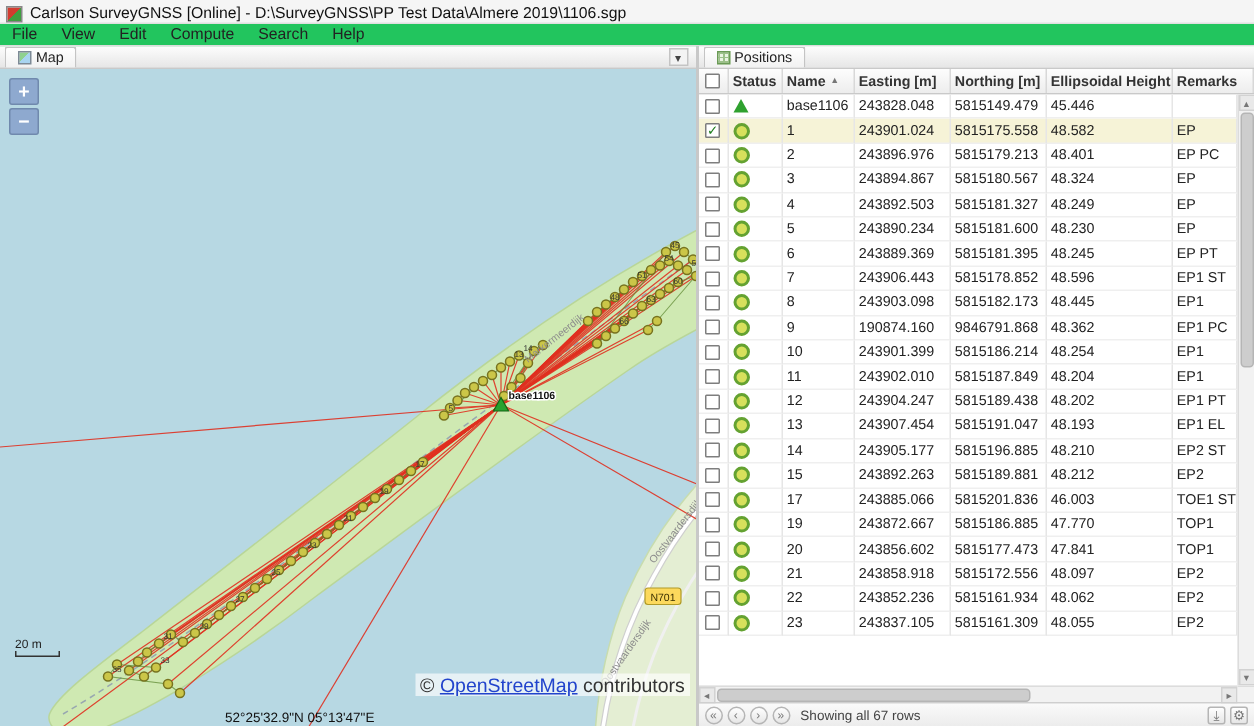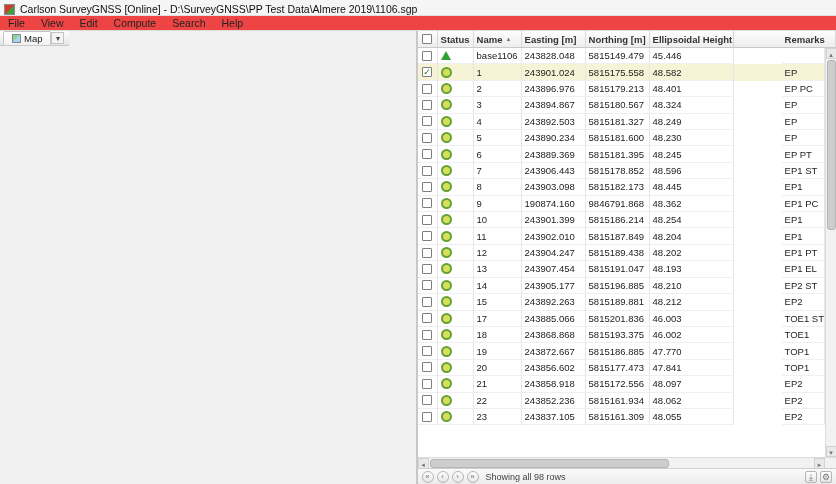--- a/index.html
+++ b/index.html
@@ -4,26 +4,26 @@
 <style>
   * { box-sizing: border-box; margin: 0; padding: 0; }
   html,body { width:836px; height:484px; overflow:hidden; background:#f0f0f0;
     font-family:"Liberation Sans", sans-serif; }
   
   .titlebar{height:16px;background:#f5f5f5;border-bottom:1px solid #e0e0e0;
     display:flex;align-items:flex-end;padding:0 4px;font-size:10.5px;color:#111;}
   .app-icon{width:11px;height:11px;margin-right:5px;border:1px solid #888;
     background:linear-gradient(135deg,#d23b2e 0 50%,#3f9e3f 50%);}
   
-  .menubar{height:15px;background:#ef4444;border-bottom:1px solid #dcdcdc;
+  .menubar{height:15px;background:#22c55e;border-bottom:1px solid #dcdcdc;
     display:flex;align-items:center;font-size:10.5px;color:#222;}
   .menu-item{padding:1px 8px;cursor:default;}
   
   .main{display:flex;height:453px;}
-  .left-panel{width:479px;border-right:2px solid #c8c8c8;display:flex;flex-direction:row;}
+  .left-panel{width:479px;border-right:2px solid #c8c8c8;display:flex;flex-direction:column;}
   .right-panel{flex:1;display:flex;flex-direction:column;background:#fff;}
   
   .tabbar{height:15px;background:linear-gradient(#fdfdfd,#e6e6e6);
     border-bottom:1px solid #c9c9c9;display:flex;align-items:flex-end;padding-left:3px;}
   .tab{height:14px;display:flex;align-items:center;gap:3px;padding:0 8px;
     background:linear-gradient(#ffffff,#f1f1f1);border:1px solid #c4c4c4;border-bottom:none;
     border-radius:2px 2px 0 0;font-size:9.5px;color:#222;}
   .tab-icon-map{width:9px;height:9px;border:1px solid #7d8a96;
     background:linear-gradient(135deg,#8fd18f 0 45%,#a8d4f0 45%);}
   .tab-icon-grid{width:9px;height:9px;border:1px solid #6a9a55;background-color:#eaf4e2;
@@ -63,21 +63,21 @@
   .trow{height:16.42px;display:flex;background:#fff;}
   .trow.sel{background:#f6f3d7;}
   .td{font-size:9.5px;color:#222;border-right:1px solid #e6e6e6;border-bottom:1px solid #efefef;
     display:flex;align-items:center;padding-left:3px;white-space:nowrap;overflow:hidden;}
   .c-cb{width:20px;justify-content:center;padding-left:0;}
   .c-status{width:36px;}
   .c-name{width:48px;}
   .c-e{width:64px;}
   .c-n{width:64px;}
   .c-h{width:84px;}
-  .c-r{flex:1;margin-left:48px;}
+  .c-r{flex:1;}
   .cb{width:10px;height:10px;border:1px solid #7e7e7e;background:#fff;display:inline-block;
     font-size:9px;line-height:9px;text-align:center;color:#1e7e1e;border-radius:1px;}
   .dot{width:11px;height:11px;border-radius:50%;background:#d7e05c;border:2px solid #64a231;display:inline-block;}
   .tri{width:0;height:0;border-left:5px solid transparent;border-right:5px solid transparent;
     border-bottom:9px solid #2fa12f;display:inline-block;}
   
   .vscroll{width:11px;background:#f2f2f2;border-left:1px solid #dcdcdc;display:flex;
     flex-direction:column;align-items:center;}
   .varrow,.harrow{font-size:7px;color:#777;width:11px;height:11px;line-height:11px;
     text-align:center;background:#e9e9e9;border:1px solid #d2d2d2;}
@@ -350,20 +350,26 @@
       <div class="attrib">
         <span>©</span>
         <span class="osm-link">OpenStreetMap</span>
         <span>contributors</span>
       </div>
       <div class="mapcoords">52°25'32.9"N 05°13'47"E</div>
     </div>
   </div>
 
   <div class="right-panel">
+    <div class="tabbar">
+      <div class="tab">
+        <span class="tab-icon-grid"></span>
+        <span>Positions</span>
+      </div>
+    </div>
 
     <div class="thead">
       <div class="th c-cb">
         <span class="cb"></span>
       </div>
       <div class="th c-status">
         <span>Status</span>
       </div>
       <div class="th c-name">
         <span>Name</span>
@@ -598,33 +604,20 @@
               <span class="cb"></span>
             </div>
             <div class="td c-status">
               <span class="dot"></span>
             </div>
             <div class="td c-name">17</div>
             <div class="td c-e">243885.066</div>
             <div class="td c-n">5815201.836</div>
             <div class="td c-h">46.003</div>
             <div class="td c-r">TOE1 ST</div>
-          </div>
-          <div class="trow">
-            <div class="td c-cb">
-              <span class="cb"></span>
-            </div>
-            <div class="td c-status">
-              <span class="dot"></span>
-            </div>
-            <div class="td c-name">18</div>
-            <div class="td c-e">243868.868</div>
-            <div class="td c-n">5815193.375</div>
-            <div class="td c-h">46.002</div>
-            <div class="td c-r">TOE1</div>
           </div>
           <div class="trow">
             <div class="td c-cb">
               <span class="cb"></span>
             </div>
             <div class="td c-status">
               <span class="dot"></span>
             </div>
             <div class="td c-name">19</div>
             <div class="td c-e">243872.667</div>
@@ -703,19 +696,19 @@
         <span class="harrow">▸</span>
       </div>
       <div class="hcorner"></div>
     </div>
 
     <div class="pager">
       <span class="pbtn">«</span>
       <span class="pbtn">‹</span>
       <span class="pbtn">›</span>
       <span class="pbtn">»</span>
-      <span class="pinfo">Showing all 98 rows</span>
+      <span class="pinfo">Showing all 67 rows</span>
       <span class="spacer"></span>
       <span class="pbtn sq">⤓</span>
       <span class="pbtn sq">⚙</span>
     </div>
   </div>
 </div>
 
 </body></html>

